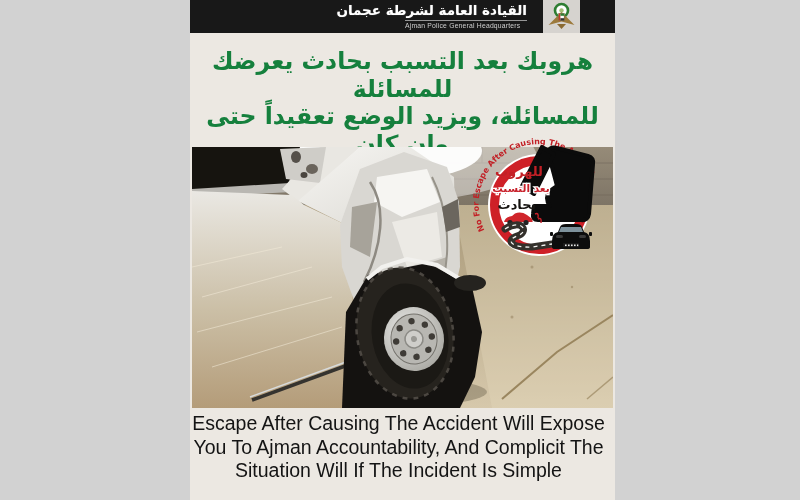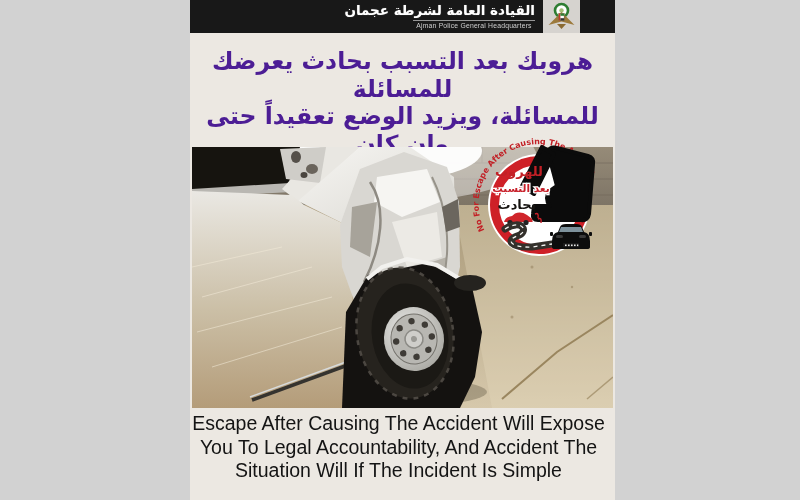--- a/index.html
+++ b/index.html
@@ -10,21 +10,21 @@
   }
   .card{
     position:absolute;left:190px;top:0;width:425px;height:500px;
     background:#ece8e2;
   }
   
   .topbar{
     position:absolute;left:0;top:0;width:425px;height:33px;background:#181818;
   }
   .org-block{
-    position:absolute;right:80px;top:1px;width:122px;text-align:center;color:#fff;
+    position:absolute;right:88px;top:1px;width:122px;text-align:left;color:#fff;
   }
   .org-ar{
     font-family:"DejaVu Sans", sans-serif;
     font-size:13.5px;font-weight:bold;line-height:18px;direction:rtl;
     text-shadow:0 0 1px rgba(255,255,255,.4);
     white-space:nowrap;
   }
   .org-en{
     border-top:1px solid rgba(255,255,255,.55);
     margin-top:1px;padding-top:1px;
@@ -32,21 +32,21 @@
   }
   .emblem-box{
     position:absolute;left:353px;top:0;width:37px;height:33px;background:#d6d3cf;
     display:flex;align-items:center;justify-content:center;
   }
   
   .headline{
     position:absolute;left:0;top:48px;width:425px;text-align:center;
     direction:rtl;
     font-family:"DejaVu Sans", sans-serif;
-    font-weight:bold;font-size:23.5px;line-height:27.5px;color:#4c1d95;
+    font-weight:bold;font-size:23.5px;line-height:27.5px;color:#15803d;
   }
   
   .photo{
     position:absolute;left:2px;top:147px;width:421px;height:261px;overflow:hidden;
     background:#b9a988;
   }
   
   .badge{
     position:absolute;left:270px;top:134px;width:152px;height:126px;
   }
@@ -247,17 +247,17 @@
             <rect x="21" y="21.5" width="1.6" height="1.6"></rect>
             <rect x="24" y="21.5" width="1.6" height="1.6"></rect>
             <rect x="27" y="21.5" width="1.3" height="1.6"></rect>
           </g>
       </g>
     </svg>
   </div>
 
   <div class="caption">
     <div>Escape After Causing The Accident Will Expose</div>
-    <div>You To Legal Accountability, And Accident The</div>
+    <div>You To Ajman Accountability, And Complicit The</div>
     <div>Situation Will If The Incident Is Simple</div>
   </div>
 
 </div>
 
 </body></html>

